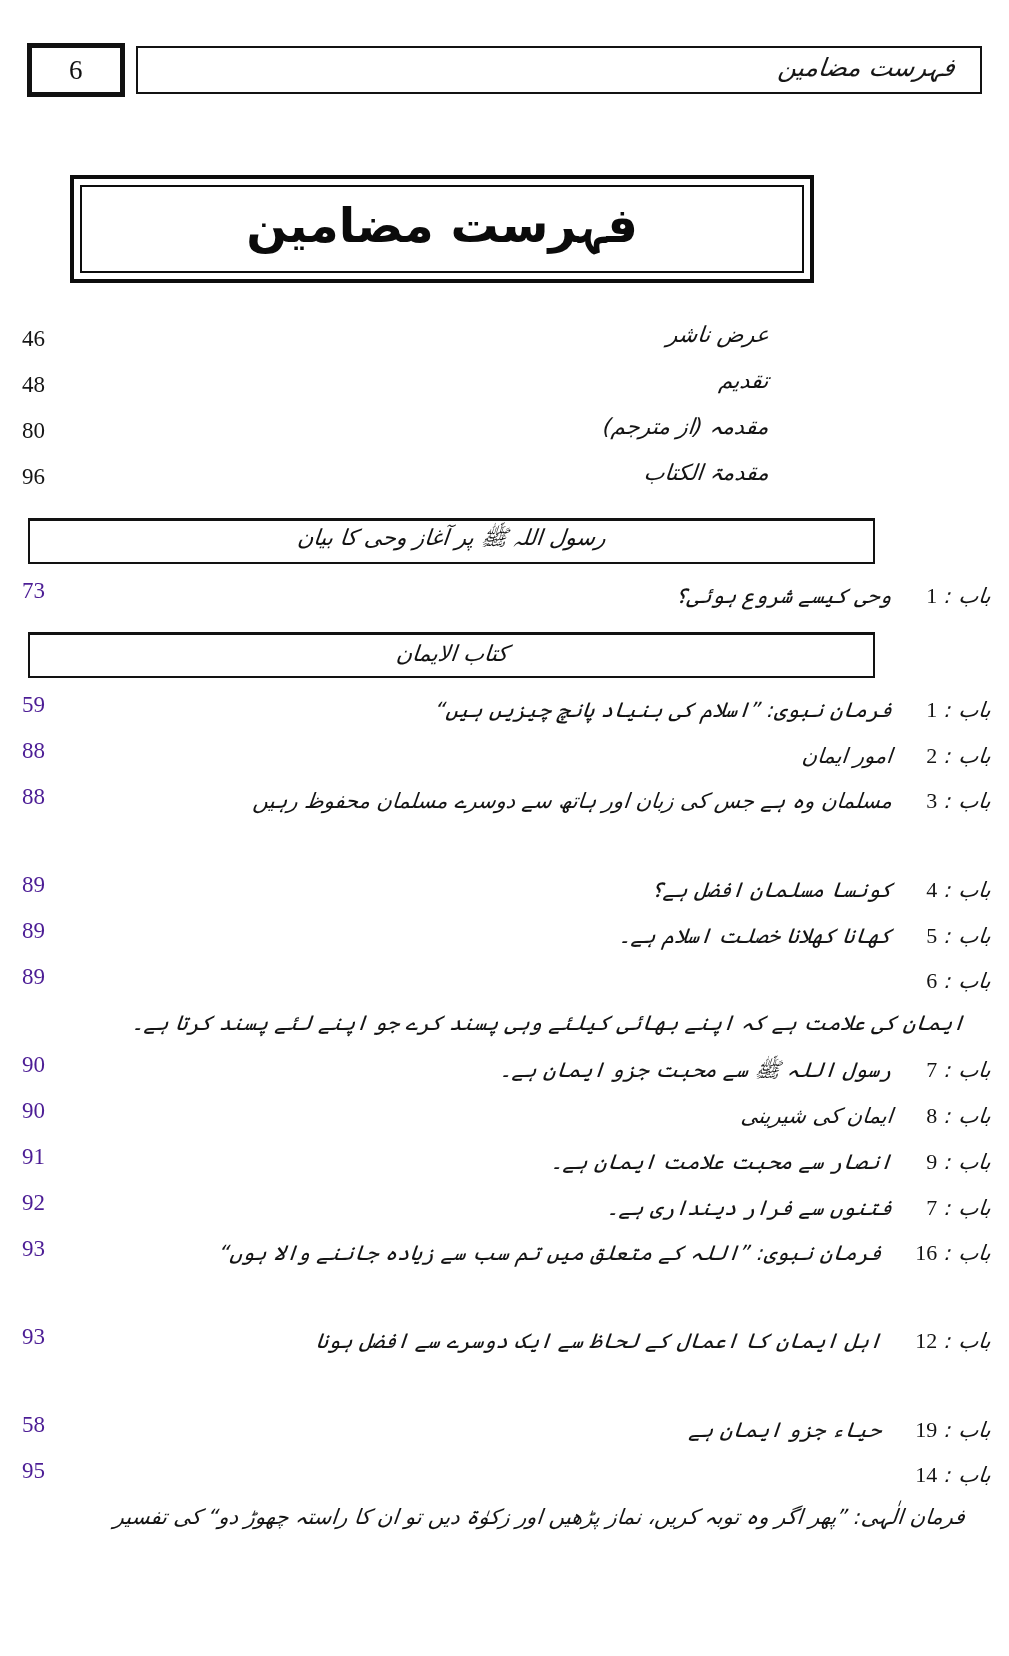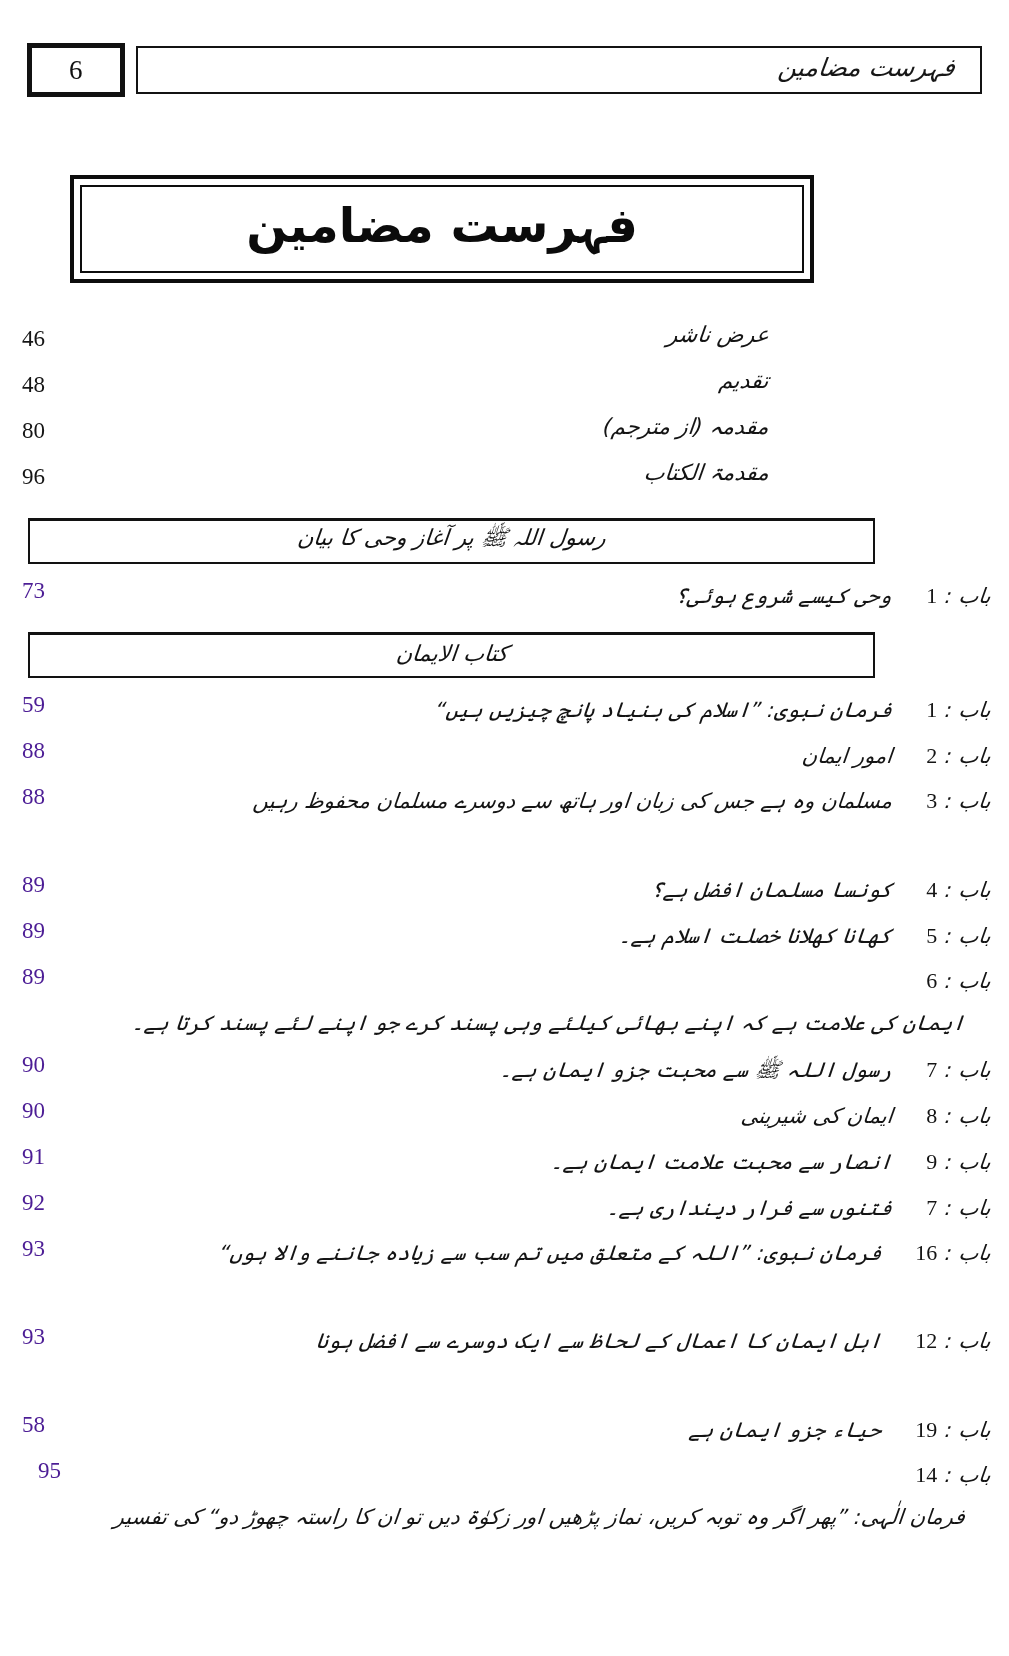--- a/index.html
+++ b/index.html
@@ -303,17 +303,17 @@
       <div class="chap-line"><span class="bab">باب :</span><span class="bab-num">16</span><span class="chap-title">فرمان نبوی: ”اللہ کے متعلق میں تم سب سے زیادہ جاننے والا ہوں“</span></div>
     </div>
     <div class="chapter wrap" style="min-height: 88px;">
       <span class="pg">93</span>
       <div class="chap-line"><span class="bab">باب :</span><span class="bab-num">12</span><span class="chap-title">اہل ایمان کا اعمال کے لحاظ سے ایک دوسرے سے افضل ہونا</span></div>
     </div>
     <div class="chapter">
       <span class="pg">58</span>
       <div class="chap-line"><span class="bab">باب :</span><span class="bab-num">19</span><span class="chap-title">حیاء جزو ایمان ہے</span></div>
     </div>
-    <div class="chapter wrap" style="min-height: 88px; margin-left: 16px;">
+    <div class="chapter wrap" style="min-height: 88px;">
       <span class="pg">95</span>
       <div class="chap-line"><span class="bab">باب :</span><span class="bab-num">14</span><span class="chap-title">فرمان الٰہی: ”پھر اگر وہ توبہ کریں، نماز پڑھیں اور زکوٰۃ دیں تو ان کا راستہ چھوڑ دو“ کی تفسیر</span></div>
     </div>
   </div>
 
 </body></html>

